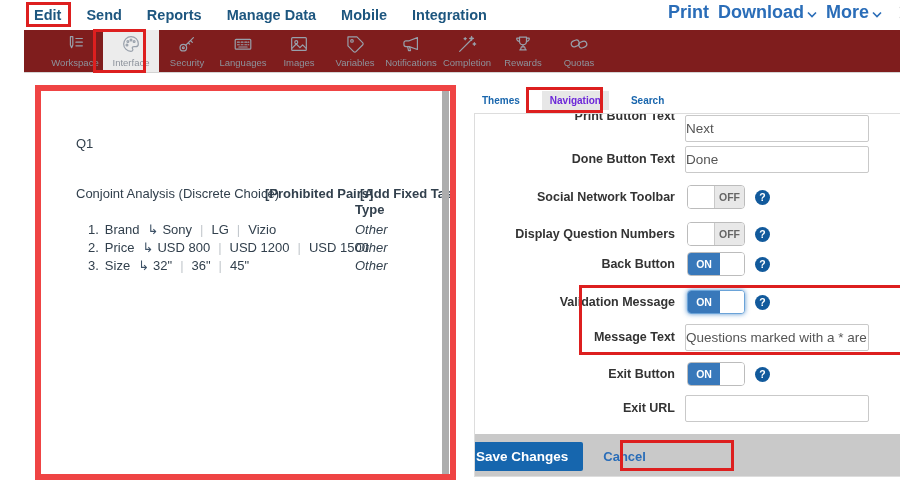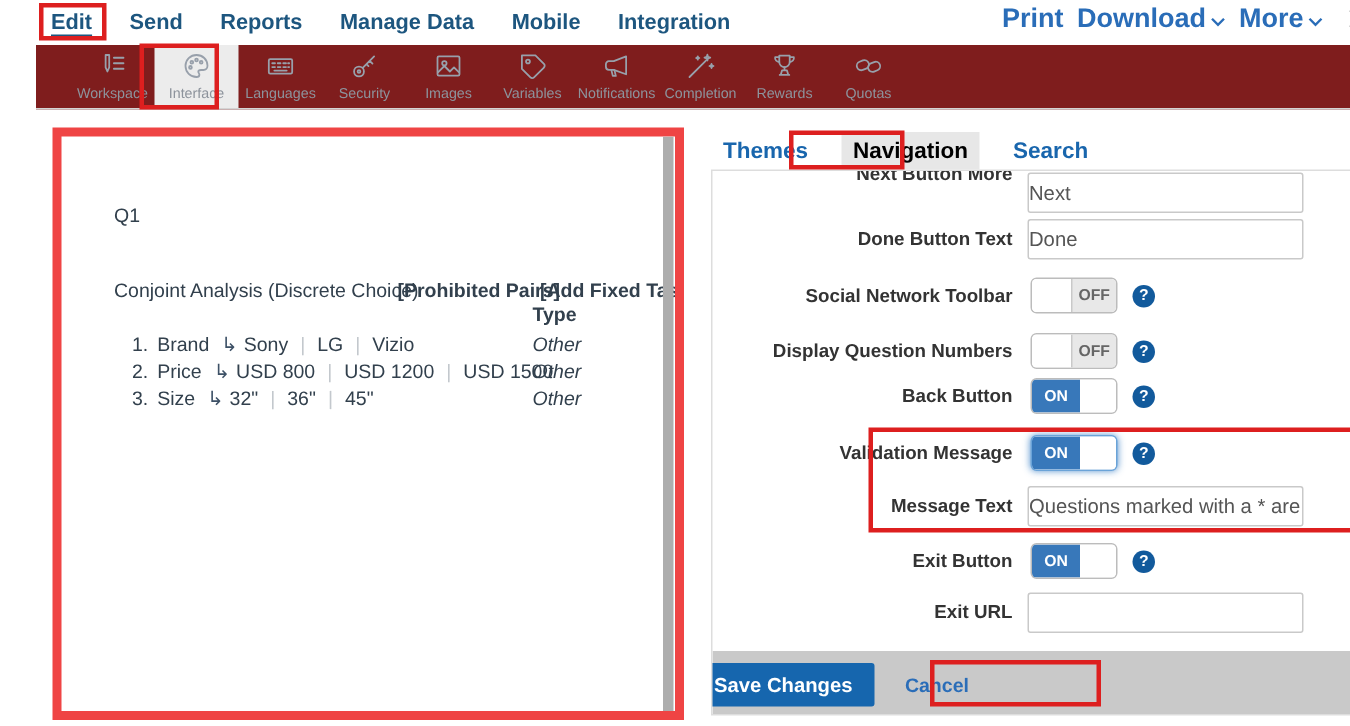--- a/index.html
+++ b/index.html
@@ -38,22 +38,22 @@
   .attr-inner { position:absolute; left:47px; white-space:nowrap; }
   .attr-num { margin-right:6px; }
   .attr-name { margin-right:8px; }
   .attr-arrow { margin-right:4px; color:#3d5166; }
   .pipe { color:#c3c8cd; margin:0 8px; }
   .attr-type { position:absolute; left:314px; font-style:italic; }
 
   
   .panel-tabs { position:absolute; left:450px; top:88px; width:437px; height:25px;
     display:flex; align-items:center; }
-  .ptab { font-size:15px; font-weight:700; color:#1966ad; margin-right:14px; padding:4px 8px; cursor:pointer; white-space:nowrap; }
-  .ptab.active { color:#000000; background:#e7e7e7; }
+  .ptab { font-size:10px; font-weight:700; color:#1966ad; margin-right:14px; padding:4px 8px; cursor:pointer; white-space:nowrap; }
+  .ptab.active { color:#6d28d9; background:#e7e7e7; }
   .panel-actions { position:absolute; right:10px; top:0; height:25px; display:flex; align-items:center; gap:9px; }
   .p-action { font-size:18px; font-weight:700; color:#2a6db8; cursor:pointer; display:flex; align-items:center; gap:3px; white-space:nowrap; }
   .chev svg { stroke:#2a6db8; fill:none; stroke-width:1.6; }
   .close-x { margin-left:8px; cursor:pointer; display:flex; }
   .close-x svg { stroke:#5a5a5a; stroke-width:3.2; stroke-linecap:round; }
 
   
   .form-box { position:absolute; left:450px; top:113px; width:437px; height:364px;
     border:1px solid #ddd; background:#fff; overflow:hidden; }
   .form-row { position:absolute; left:0; width:100%; display:flex; align-items:center; }
@@ -116,35 +116,35 @@
             <circle cx="12" cy="7.6" r="1"></circle>
             <circle cx="15.4" cy="9.2" r="1"></circle>
             <circle cx="7.6" cy="13" r="1"></circle>
           </svg>
         </span>
         <span class="tb-label">Interface</span>
       </div>
       <div class="tb-item">
         <span class="tb-icon">
           <svg width="22" height="22" viewBox="0 0 24 24">
-            <rect x="3.5" y="7" width="17" height="10.5" rx="1"></rect>
-            <path d="M6 10h2M10 10h2M14 10h2M17.5 10h.8M6 12.8h2M10 12.8h2M14 12.8h2M17.5 12.8h.8M7.5 15.3h9"></path>
-          </svg>
-        </span>
-        <span class="tb-label">Languages</span>
-      </div>
-      <div class="tb-item">
-        <span class="tb-icon">
-          <svg width="22" height="22" viewBox="0 0 24 24">
             <circle cx="8" cy="16" r="3.6"></circle>
             <circle cx="8" cy="16" r="1"></circle>
             <path d="M10.7 13.3L19 5M15.8 8.2l2 2M13.4 10.6l1.5 1.5"></path>
           </svg>
         </span>
         <span class="tb-label">Security</span>
+      </div>
+      <div class="tb-item">
+        <span class="tb-icon">
+          <svg width="22" height="22" viewBox="0 0 24 24">
+            <rect x="3.5" y="7" width="17" height="10.5" rx="1"></rect>
+            <path d="M6 10h2M10 10h2M14 10h2M17.5 10h.8M6 12.8h2M10 12.8h2M14 12.8h2M17.5 12.8h.8M7.5 15.3h9"></path>
+          </svg>
+        </span>
+        <span class="tb-label">Languages</span>
       </div>
       <div class="tb-item">
         <span class="tb-icon">
           <svg width="22" height="22" viewBox="0 0 24 24">
             <rect x="4" y="5" width="16" height="14" rx="1"></rect>
             <circle cx="9" cy="10" r="1.6"></circle>
             <path d="M4.5 16.5l4.5-4.5 4 4 3-3 3.5 3.5"></path>
           </svg>
         </span>
         <span class="tb-label">Images</span>
@@ -249,21 +249,21 @@
   </div>
 
   <div class="form-box" id="form-box">
     <div class="form-footer">
       <div class="footer-inner">
         <button class="save-btn">Save Changes</button>
         <a class="cancel-link">Cancel</a>
       </div>
     </div>
   <div class="form-row" style="top: 1px; height: 27px;">
-        <label class="f-label clipped">Next Button More</label>
+        <label class="f-label clipped">Print Button Text</label>
         <input class="f-input" value="Next" style="">
       </div>
       <div class="form-row" style="top: 32px; height: 27px;">
         <label class="f-label">Done Button Text</label>
         <input class="f-input" value="Done" style="">
       </div>
       <div class="form-row" style="top: 71px; height: 24px;">
         <label class="f-label">Social Network Toolbar</label>
         <div class="toggle off">
           <span class="seg seg-empty"></span>

